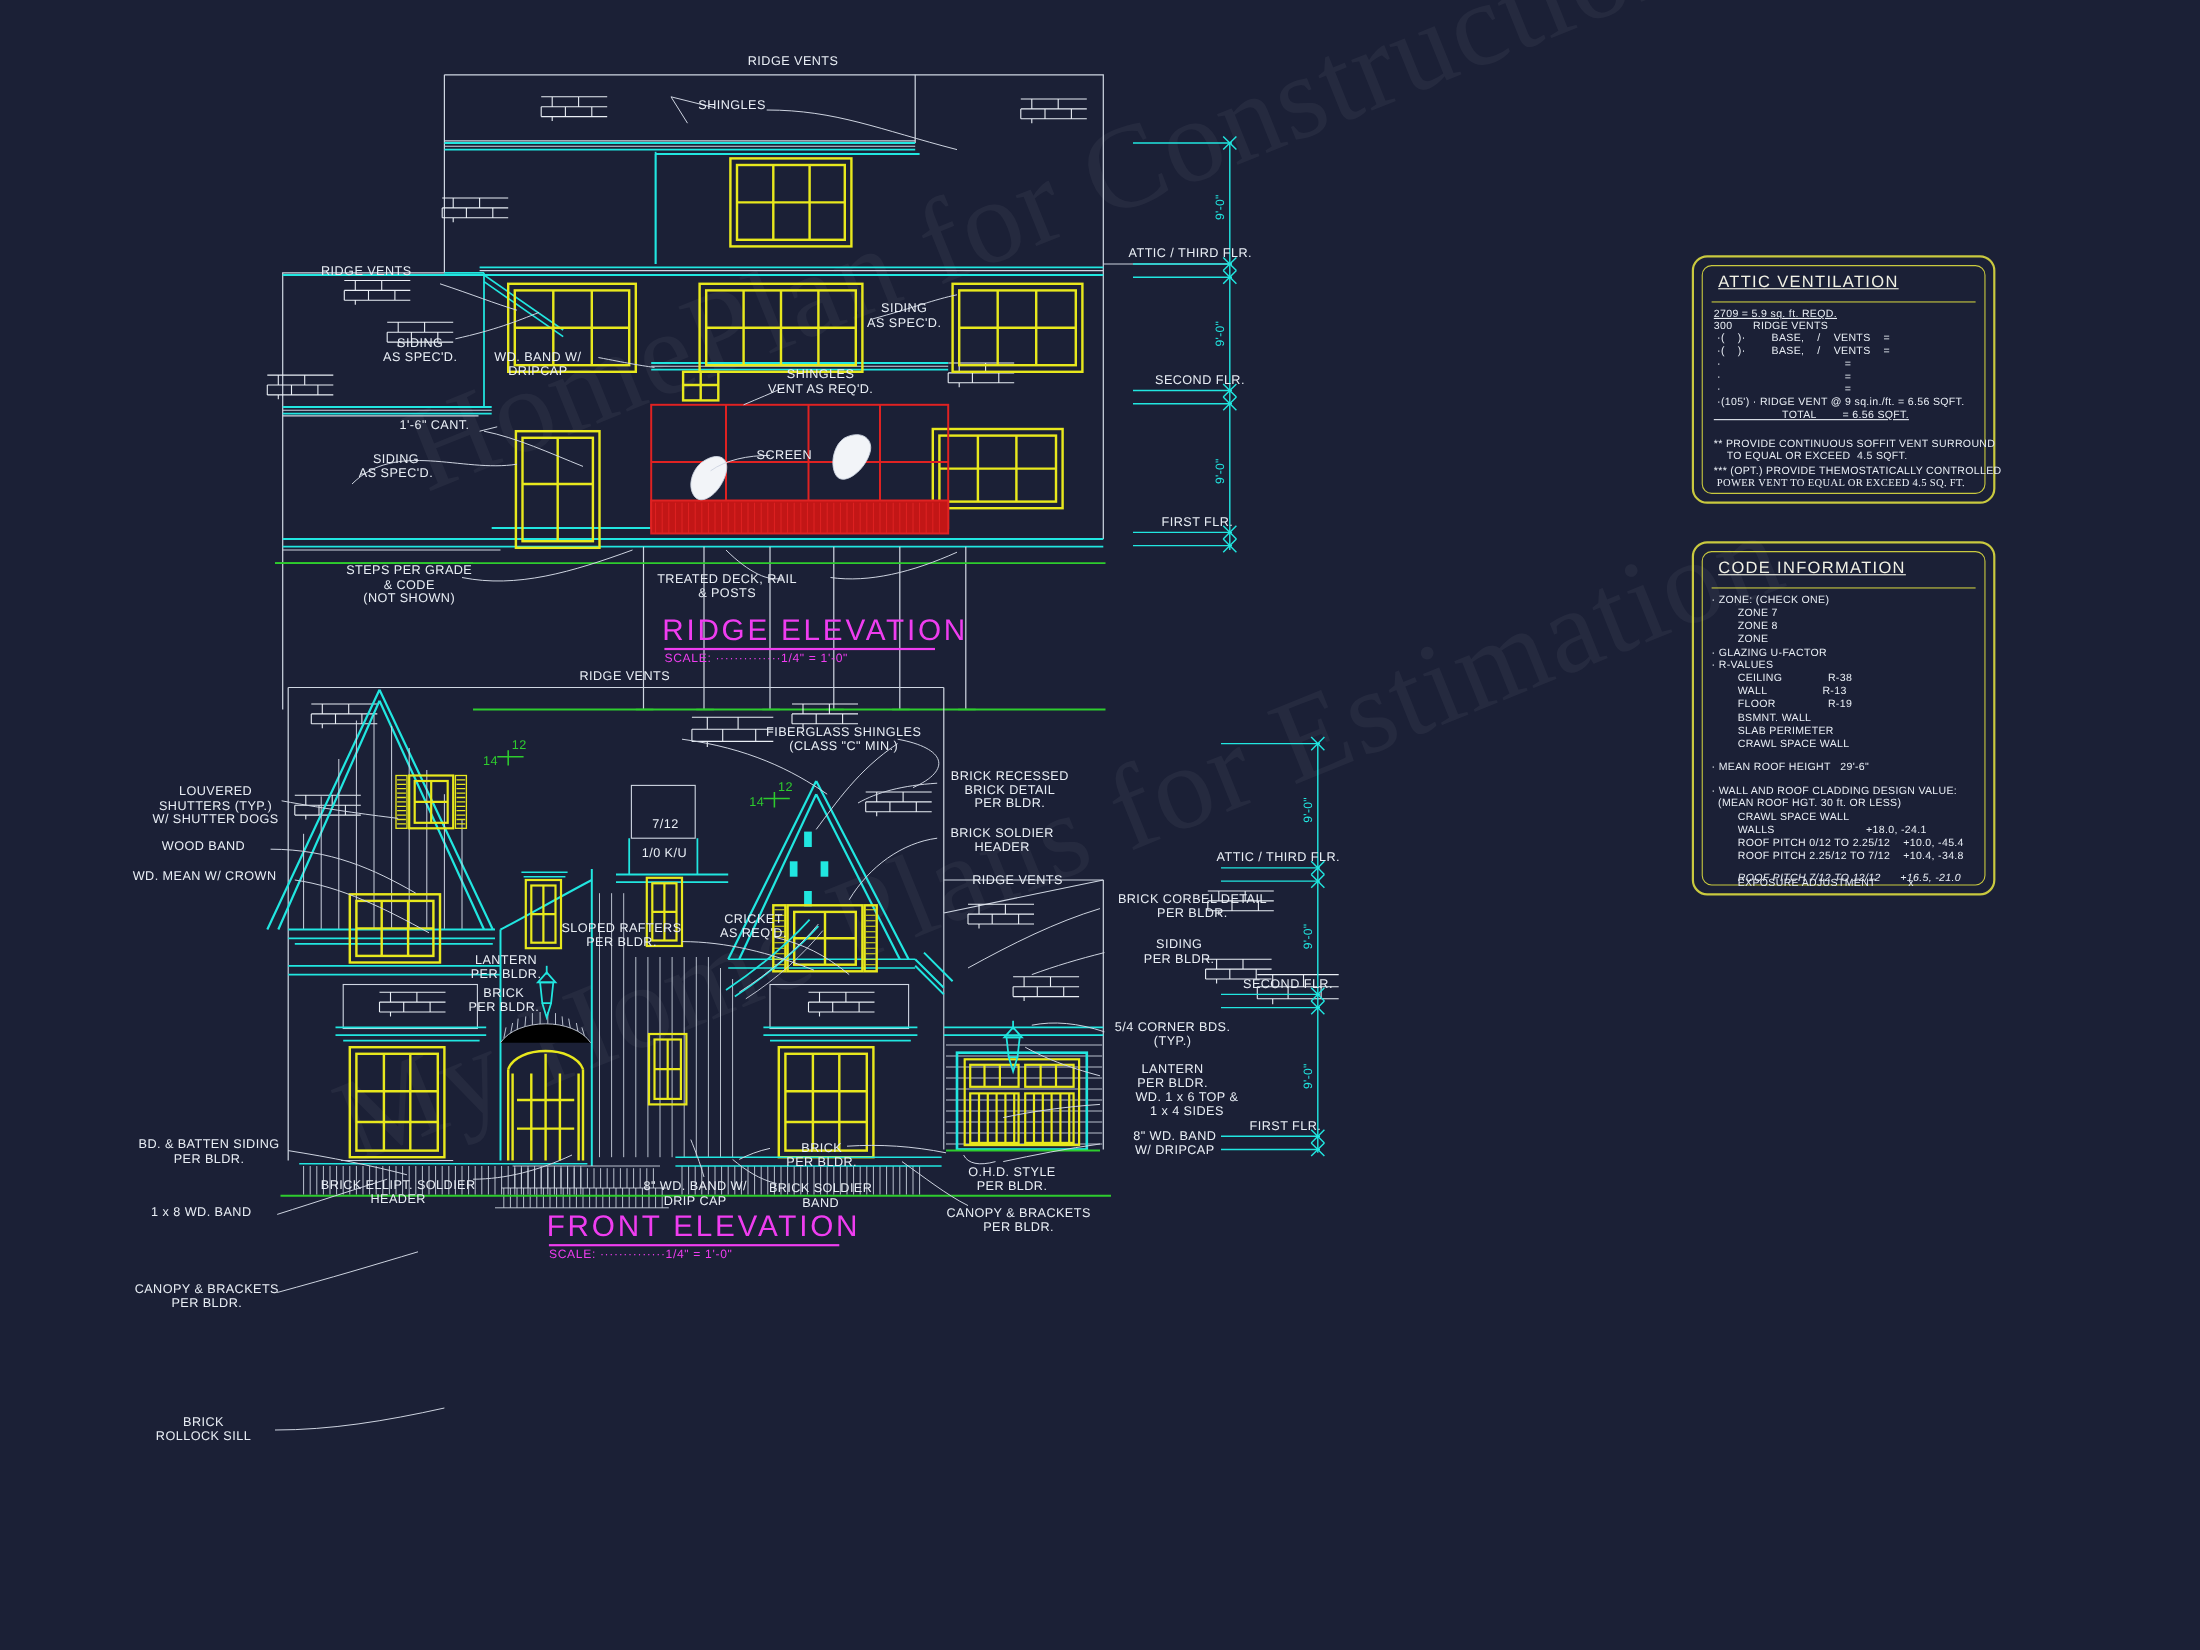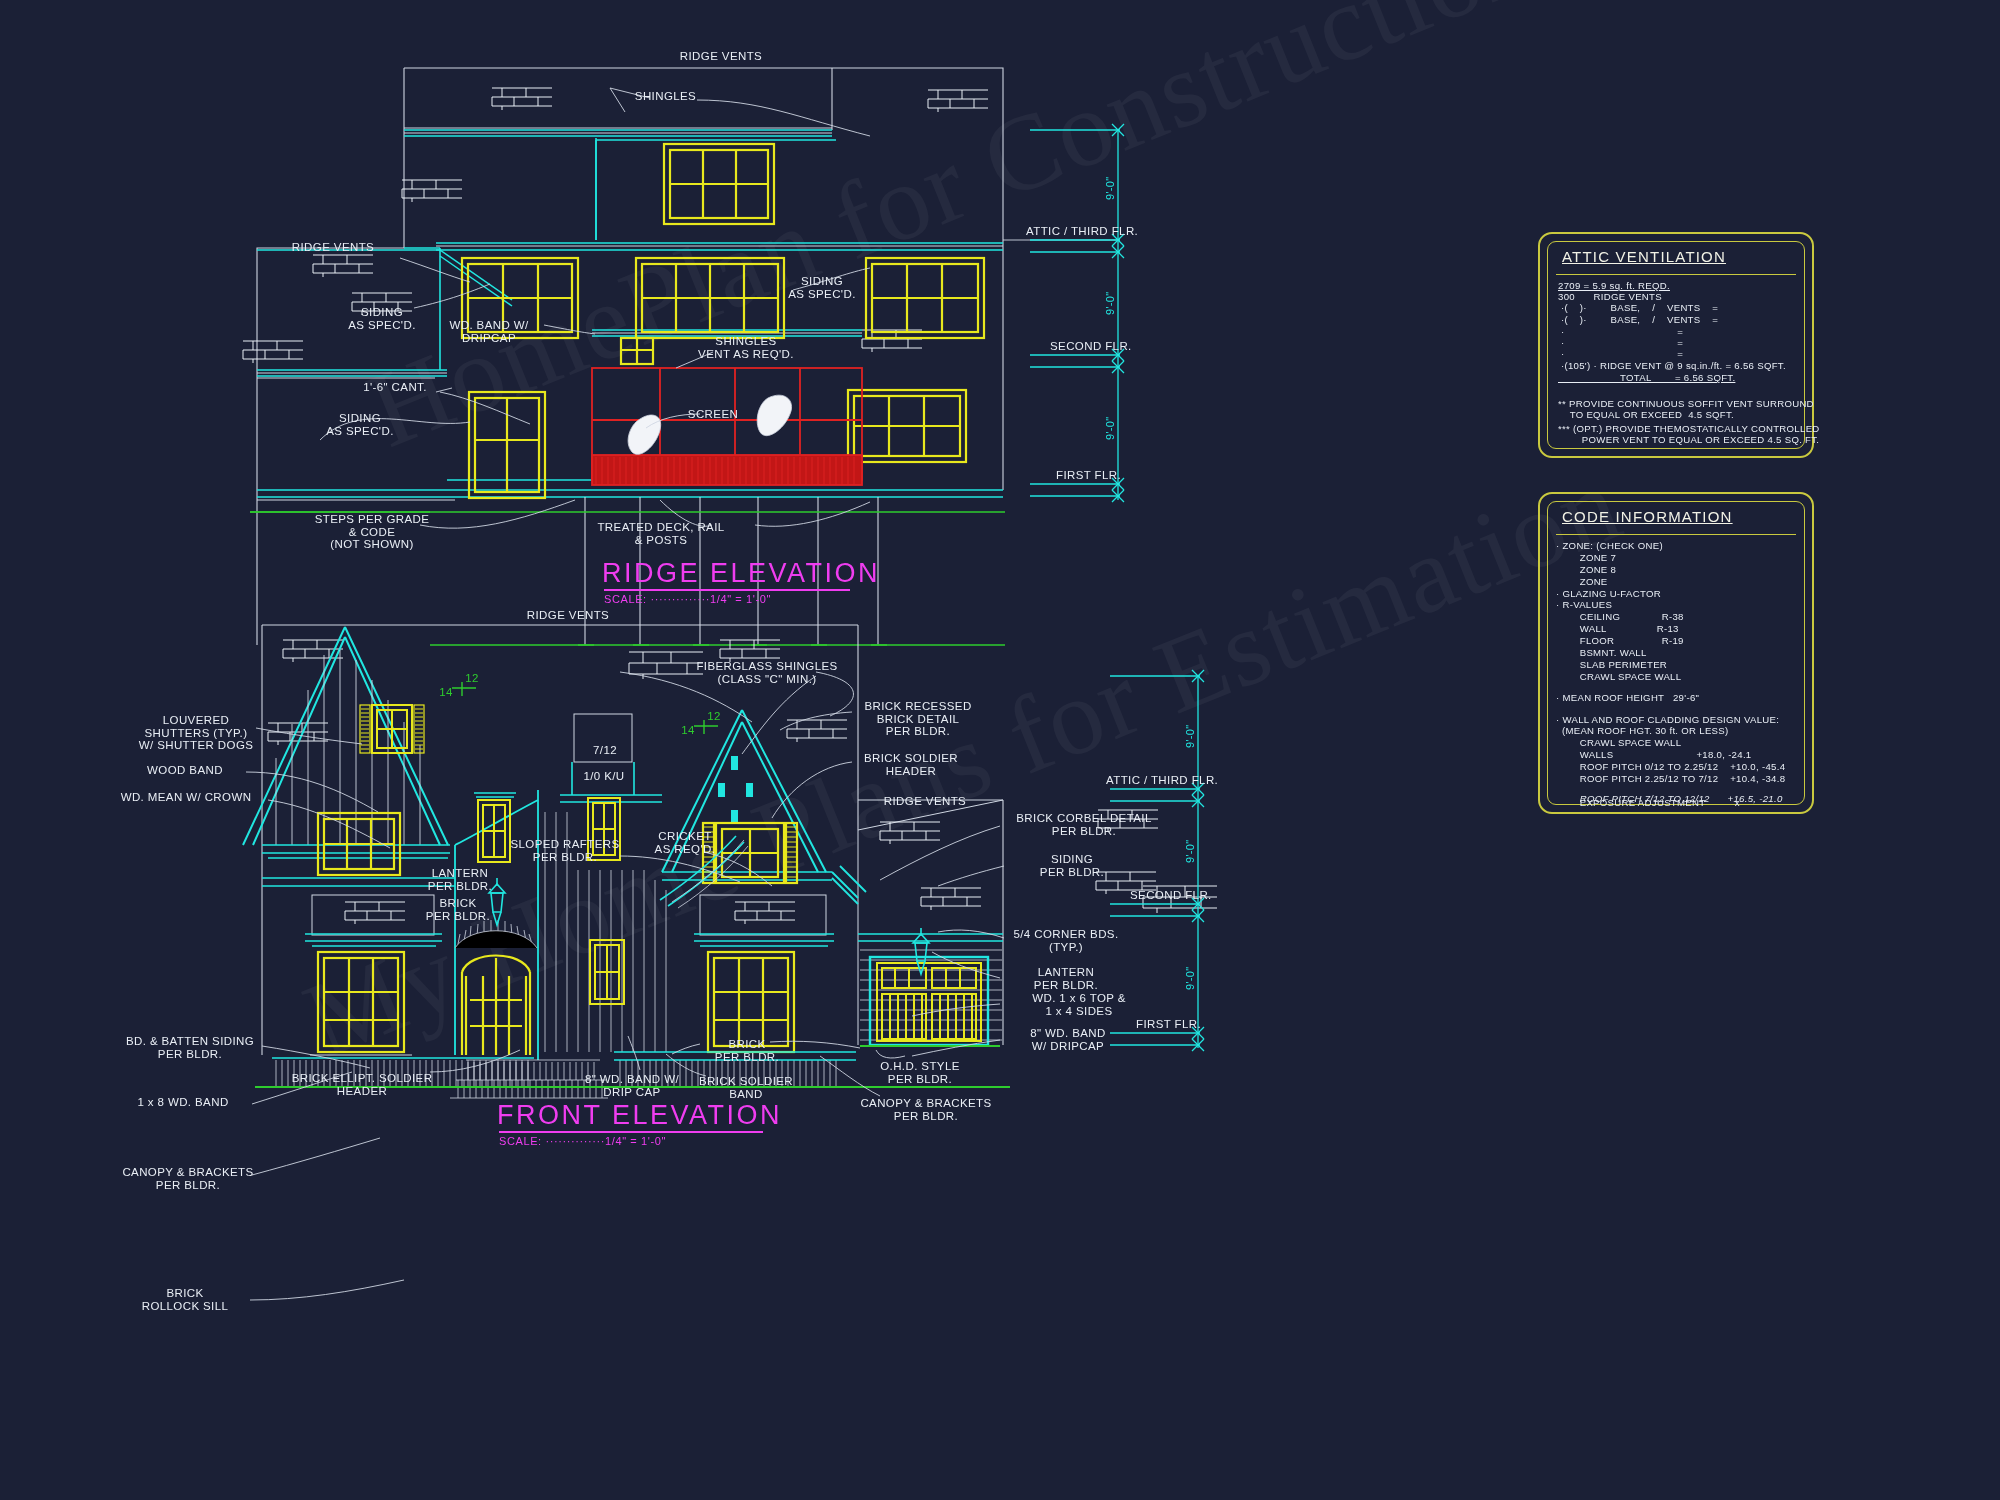--- a/index.html
+++ b/index.html
@@ -659,21 +659,21 @@
       <div class="prow" style="left:18px;top:68px;"> ·(    )·        BASE,    /    VENTS    =</div>
       <div class="prow" style="left:18px;top:80px;"> ·(    )·        BASE,    /    VENTS    =</div>
       <div class="prow" style="left:18px;top:92px;"> ·                                      =</div>
       <div class="prow" style="left:18px;top:103px;"> ·                                      =</div>
       <div class="prow" style="left:18px;top:114px;"> ·                                      =</div>
       <div class="prow" style="left:18px;top:126px;"> ·(105') · RIDGE VENT @ 9 sq.in./ft. = 6.56 SQFT.</div>
       <div class="prow u" style="left:18px;top:138px;">                     TOTAL        = 6.56 SQFT.</div>
       <div class="prow" style="left:18px;top:164px;">** PROVIDE CONTINUOUS SOFFIT VENT SURROUND</div>
       <div class="prow" style="left:18px;top:175px;">    TO EQUAL OR EXCEED  4.5 SQFT.</div>
       <div class="prow" style="left:18px;top:189px;">*** (OPT.) PROVIDE THEMOSTATICALLY CONTROLLED</div>
-      <div class="prow" style="left:30px;top:200px;">    POWER VENT TO EQUAL OR EXCEED 4.5 SQ. FT.</div>
+      <div class="prow" style="left:10px;top:200px;font-family:Liberation Serif, serif;">    POWER VENT TO EQUAL OR EXCEED 4.5 SQ. FT.</div>
     </div>
   </div>
 
   <div class="panel" style="left:1538px;top:492px;width:272px;height:318px;">
     <div class="inner"></div>
     <div class="ptitle" style="left:22px;top:14px;">CODE INFORMATION</div>
     <div class="hr" style="left:16px;top:40px;width:240px;"></div>
     <div>
       <div class="prow" style="left:16px;top:46px;">· ZONE: (CHECK ONE)</div>
       <div class="prow" style="left:16px;top:58px;">        ZONE 7</div>

